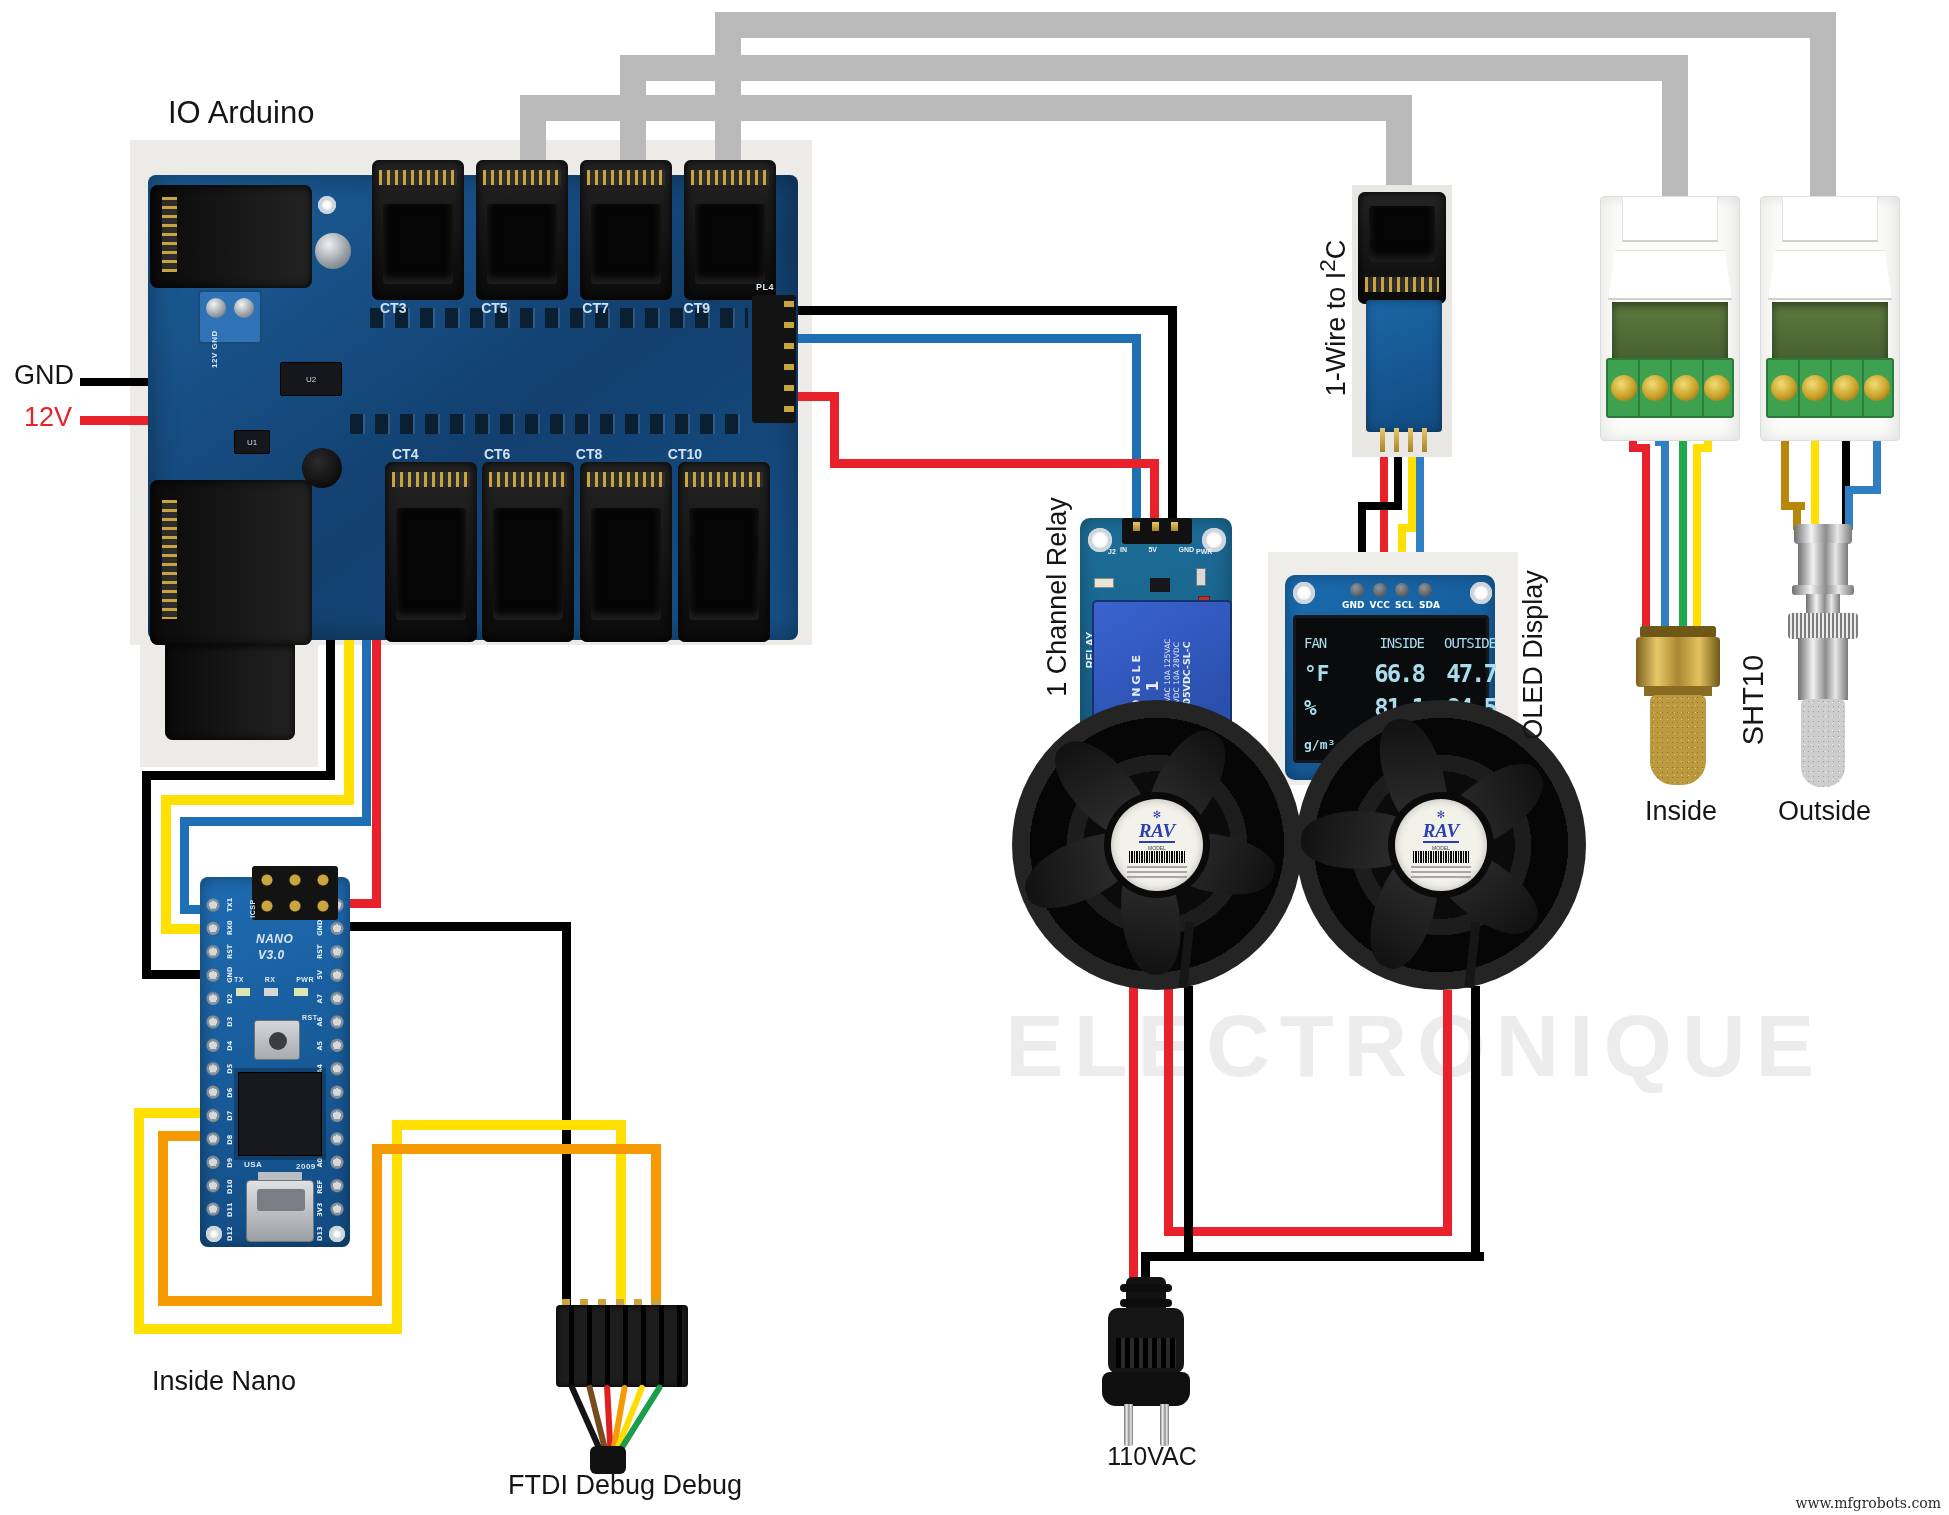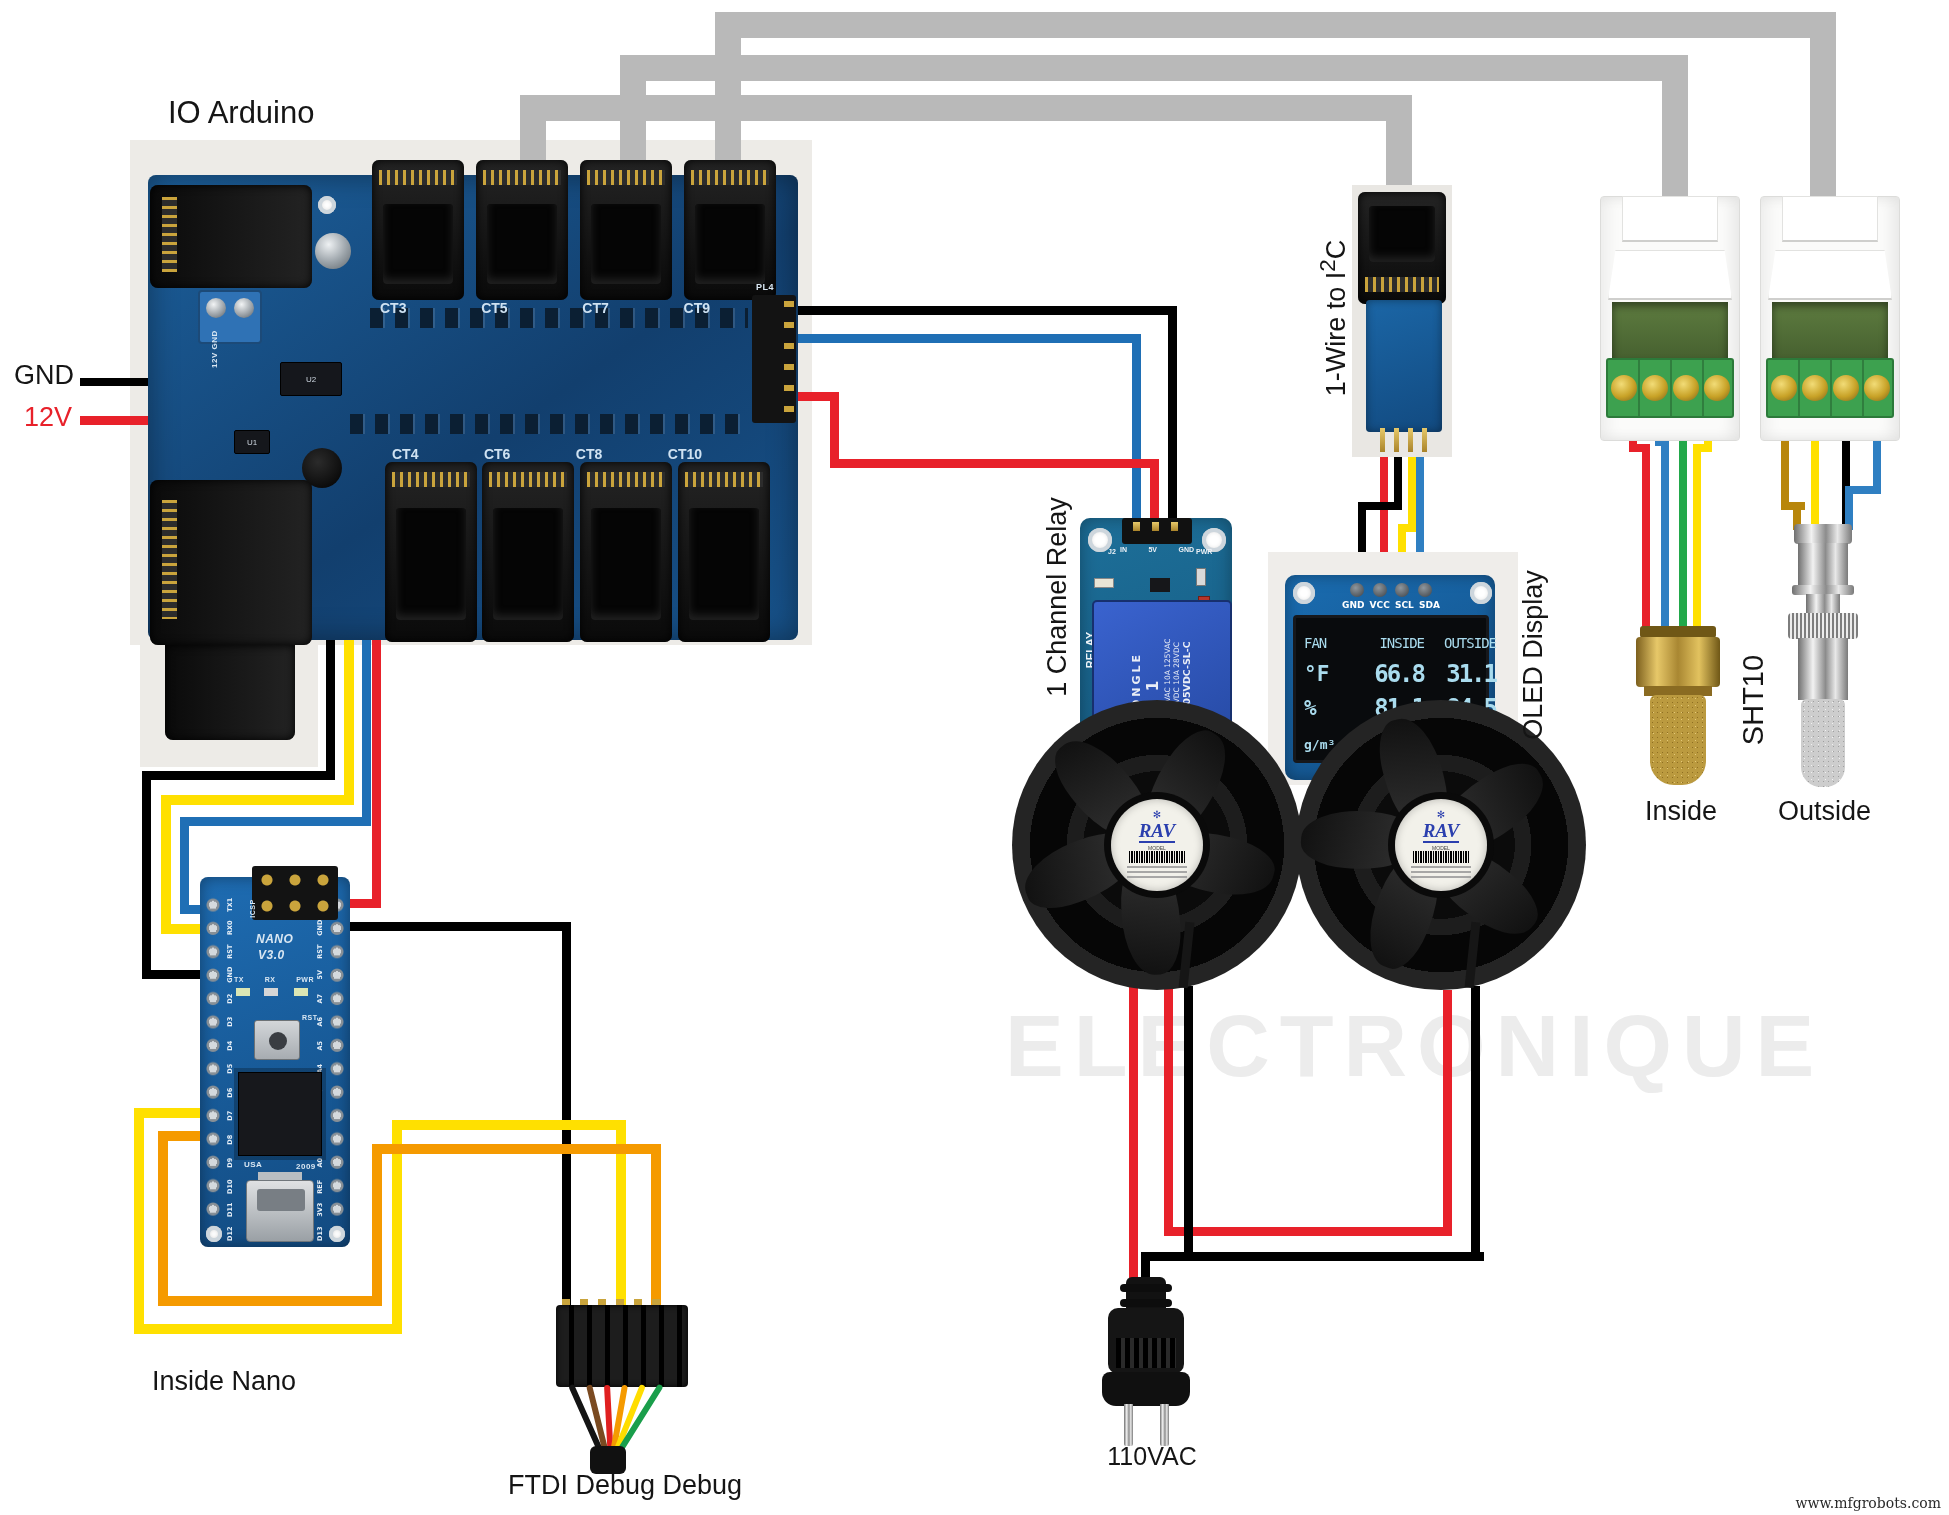--- a/index.html
+++ b/index.html
@@ -316,21 +316,21 @@
       <span>SCL</span>
       <span>SDA</span>
     </div>
   <div class="oledscr" style="left:1293px;top:615px;width:196px;height:148px">
     <div class="ogrid">
       <span class="ohead">FAN</span>
       <span class="ohead" style="text-align:right">INSIDE</span>
       <span class="ohead" style="text-align:right">OUTSIDE</span>
       <span class="ounit">°F</span>
       <span class="onum">66.8</span>
-      <span class="onum">31.1</span>
+      <span class="onum">47.7</span>
       <span class="ounit">%</span>
       <span class="onum">81.1</span>
       <span class="onum">84.5</span>
       <span class="ounit" style="font-size:13px">g/m³</span>
       <span class="onum">8.3</span>
       <span class="onum">7.4</span>
     </div>
   </div>
   <div class="a" style="left:1330px;top:762px;width:120px;height:15px;background:#1d2126"></div>
 

